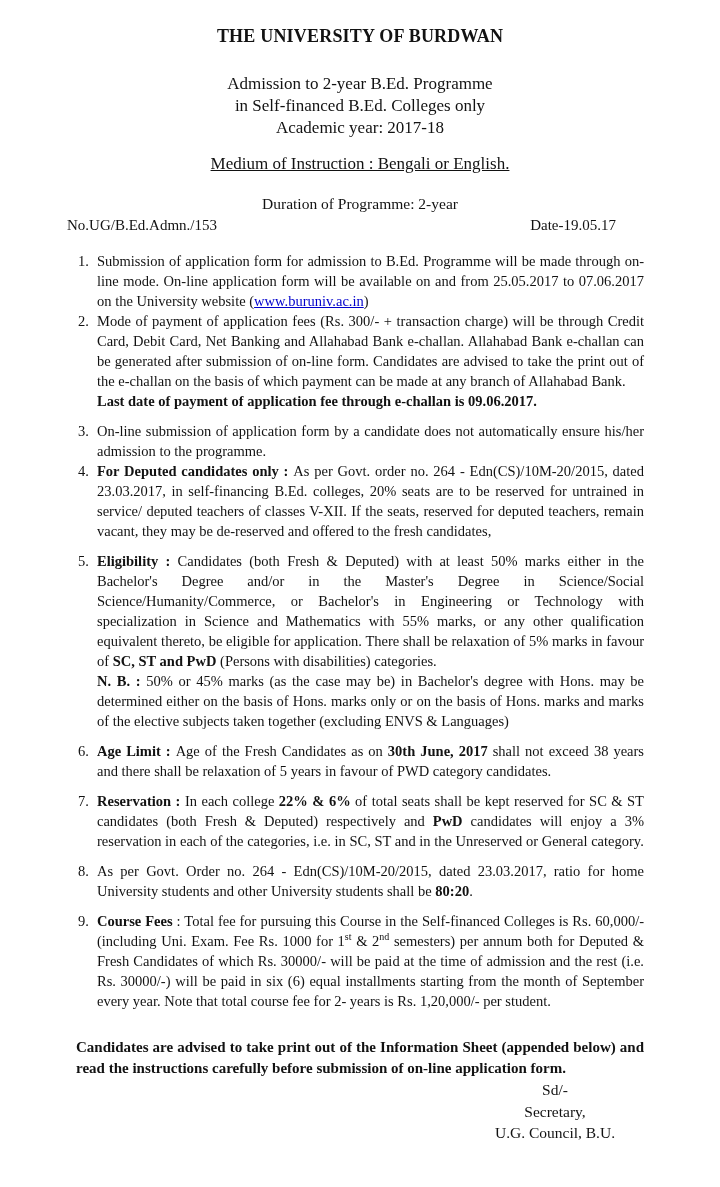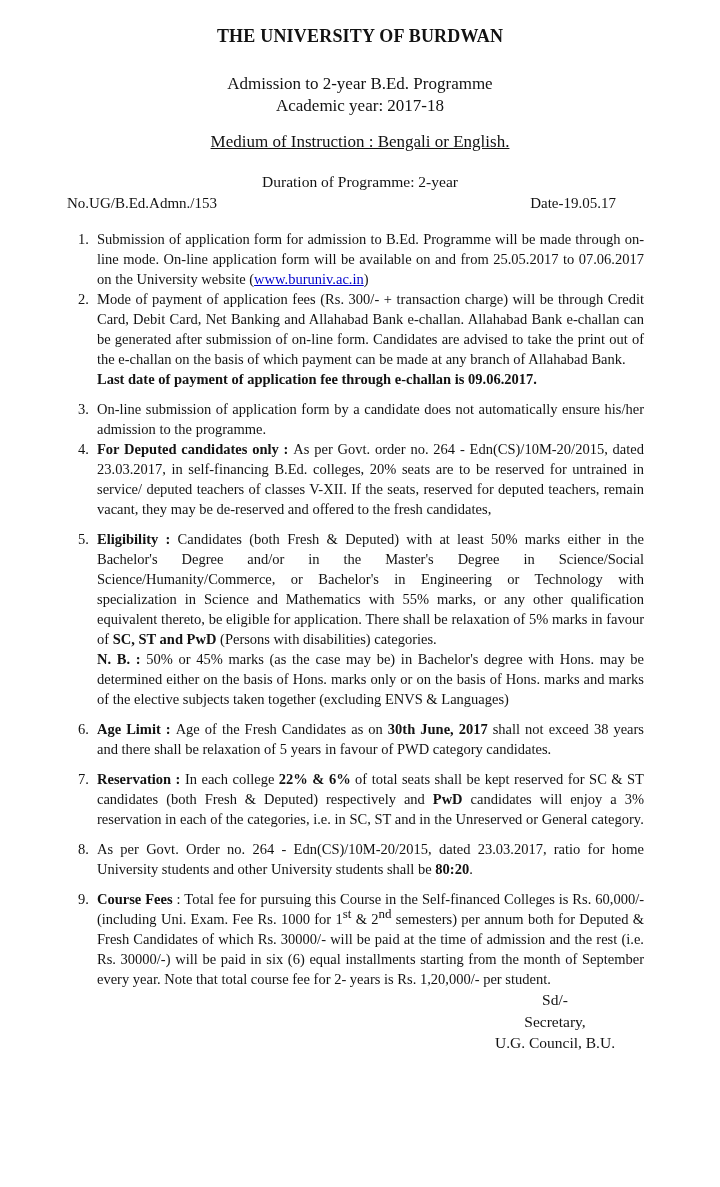--- a/index.html
+++ b/index.html
@@ -15,49 +15,51 @@
   .subtitle { text-align:center; font-size:17px; line-height:22px; margin-top:26px; }
   .medium { display:block; text-align:center; font-size:17px; text-decoration:underline; margin-top:15px; }
   .duration { text-align:center; font-size:15.5px; margin-top:21px; }
   .refrow { display:flex; justify-content:space-between; font-size:15px; margin-top:1px; margin-left:-9px; line-height:22px; }
   .refrow .date { margin-right:28px; }
   .items { margin-top:15px; }
   .item { position:relative; padding-left:21px; text-align:justify; line-height:20px; }
   .item.gap { margin-top:10px; }
   .item .num { position:absolute; left:2px; top:0; }
   .b { font-weight:bold; }
-  .sup { font-size:13px; vertical-align:super; line-height:0; }
+  .sup { font-size:10px; vertical-align:super; line-height:0; }
   .seg-link { color:var(--link); text-decoration:underline; cursor:pointer; }
   .closing { font-weight:bold; text-align:justify; margin-top:26px; line-height:21px; font-size:15px; }
   .signature { margin-left:auto; margin-right:14px; width:150px; text-align:center; line-height:21.5px; font-size:15.5px; }
 </style>
 </head>
 <body>
 
 <div class="page">
   <div class="title">THE UNIVERSITY OF BURDWAN</div>
   <div class="subtitle" id="subtitle">
       <div>Admission to 2-year B.Ed. Programme</div>
+      <div>in Self-financed B.Ed. Colleges only</div>
       <div>Academic year: 2017-18</div>
     </div>
   <div class="medium">Medium of Instruction : Bengali or English.</div>
   <div class="duration">Duration of Programme: 2-year</div>
   <div class="refrow">
     <span class="refno">No.UG/B.Ed.Admn./153</span>
     <span class="date">Date-19.05.17</span>
   </div>
   <div class="items" id="items">
       <div class="item"><span class="num">1.</span><span>Submission of application form for admission to B.Ed. Programme will be made through on-line mode. On-line application form will be available on and from 25.05.2017 to 07.06.2017 on the University website (</span><a class="seg-link">www.buruniv.ac.in</a><span>)</span></div>
       <div class="item"><span class="num">2.</span><span>Mode of payment of application fees (Rs. 300/- + transaction charge) will be through Credit Card, Debit Card, Net Banking and Allahabad Bank e-challan. Allahabad Bank e-challan can be generated after submission of on-line form. Candidates are advised to take the print out of the e-challan on the basis of which payment can be made at any branch of Allahabad Bank.</span><br><span class="b">Last date of payment of application fee through e-challan is 09.06.2017.</span></div>
       <div class="item gap"><span class="num">3.</span><span>On-line submission of application form by a candidate does not automatically ensure his/her admission to the programme.</span></div>
       <div class="item"><span class="num">4.</span><span class="b">For Deputed candidates only : </span><span>As per Govt. order no. 264 - Edn(CS)/10M-20/2015, dated 23.03.2017, in self-financing B.Ed. colleges, 20% seats are to be reserved for untrained in service/ deputed teachers of classes V-XII. If the seats, reserved for deputed teachers, remain vacant, they may be de-reserved and offered to the fresh candidates,</span></div>
       <div class="item gap"><span class="num">5.</span><span class="b">Eligibility : </span><span>Candidates (both Fresh &amp; Deputed) with at least 50% marks either in the Bachelor's Degree and/or in the Master's Degree in Science/Social Science/Humanity/Commerce, or Bachelor's in Engineering or Technology with specialization in Science and Mathematics with 55% marks, or any other qualification equivalent thereto, be eligible for application. There shall be relaxation of 5% marks in favour of </span><span class="b">SC, ST and PwD</span><span> (Persons with disabilities) categories.</span><br><span class="b">N. B. : </span><span>50% or 45% marks (as the case may be) in Bachelor's degree with Hons. may be determined either on the basis of Hons. marks only or on the basis of Hons. marks and marks of the elective subjects taken together (excluding ENVS &amp; Languages)</span></div>
       <div class="item gap"><span class="num">6.</span><span class="b">Age Limit : </span><span>Age of the Fresh Candidates as on </span><span class="b">30th June, 2017</span><span> shall not exceed 38 years and there shall be relaxation of 5 years in favour of PWD category candidates.</span></div>
       <div class="item gap"><span class="num">7.</span><span class="b">Reservation : </span><span>In each college </span><span class="b">22% &amp; 6%</span><span> of total seats shall be kept reserved for SC &amp; ST candidates (both Fresh &amp; Deputed) respectively and </span><span class="b">PwD</span><span> candidates will enjoy a 3% reservation in each of the categories, i.e. in SC, ST and in the Unreserved or General category.</span></div>
       <div class="item gap"><span class="num">8.</span><span>As per Govt. Order no. 264 - Edn(CS)/10M-20/2015, dated 23.03.2017, ratio for home University students and other University students shall be </span><span class="b">80:20</span><span>.</span></div>
       <div class="item gap"><span class="num">9.</span><span class="b">Course Fees</span><span> : Total fee for pursuing this Course in the Self-financed Colleges is Rs. 60,000/- (including Uni. Exam. Fee Rs. 1000 for 1</span><span class="sup">st</span><span> &amp; 2</span><span class="sup">nd</span><span> semesters) per annum both for Deputed &amp; Fresh Candidates of which Rs. 30000/- will be paid at the time of admission and the rest (i.e. Rs. 30000/-) will be paid in six (6) equal installments starting from the month of September every year. Note that total course fee for 2- years is Rs. 1,20,000/- per student.</span></div>
     </div>
+  <div class="closing">Candidates are advised to take print out of the Information Sheet (appended below) and read the instructions carefully before submission of on-line application form.</div>
   <div class="signature" id="signature">
       <div>Sd/-</div>
       <div>Secretary,</div>
       <div>U.G. Council, B.U.</div>
     </div>
 </div>
 
 </body></html>

